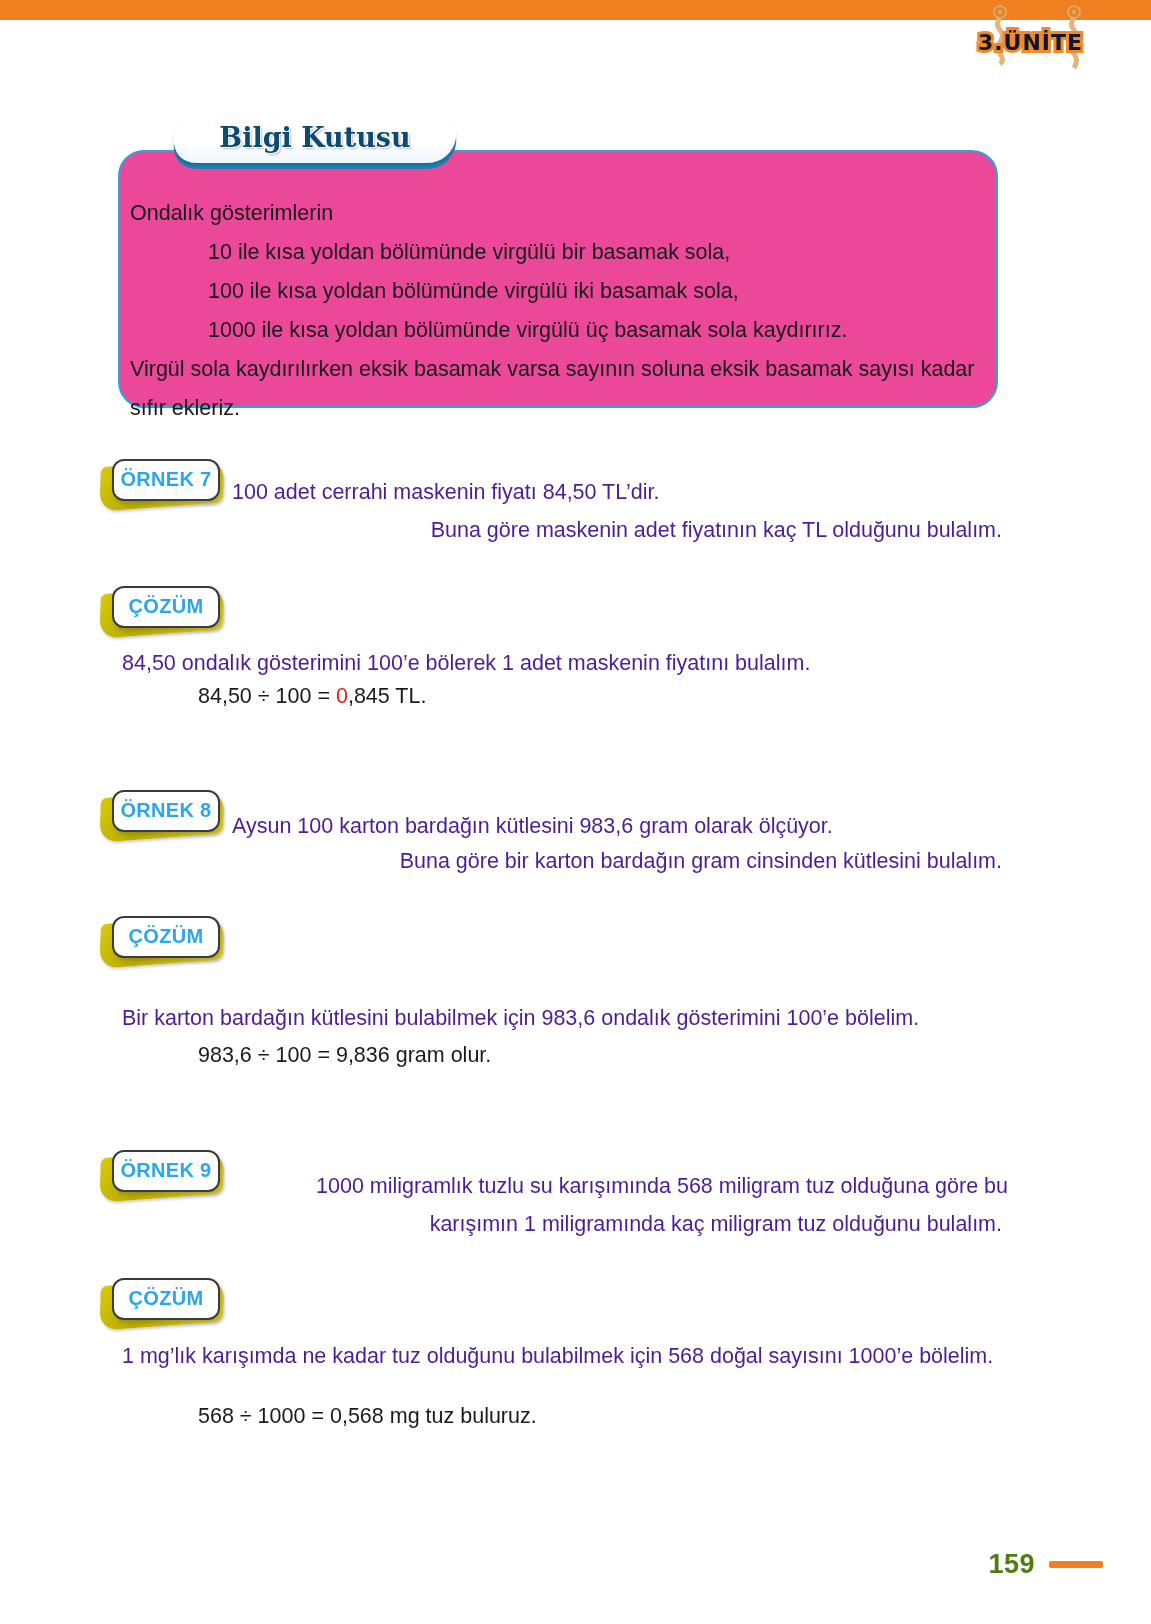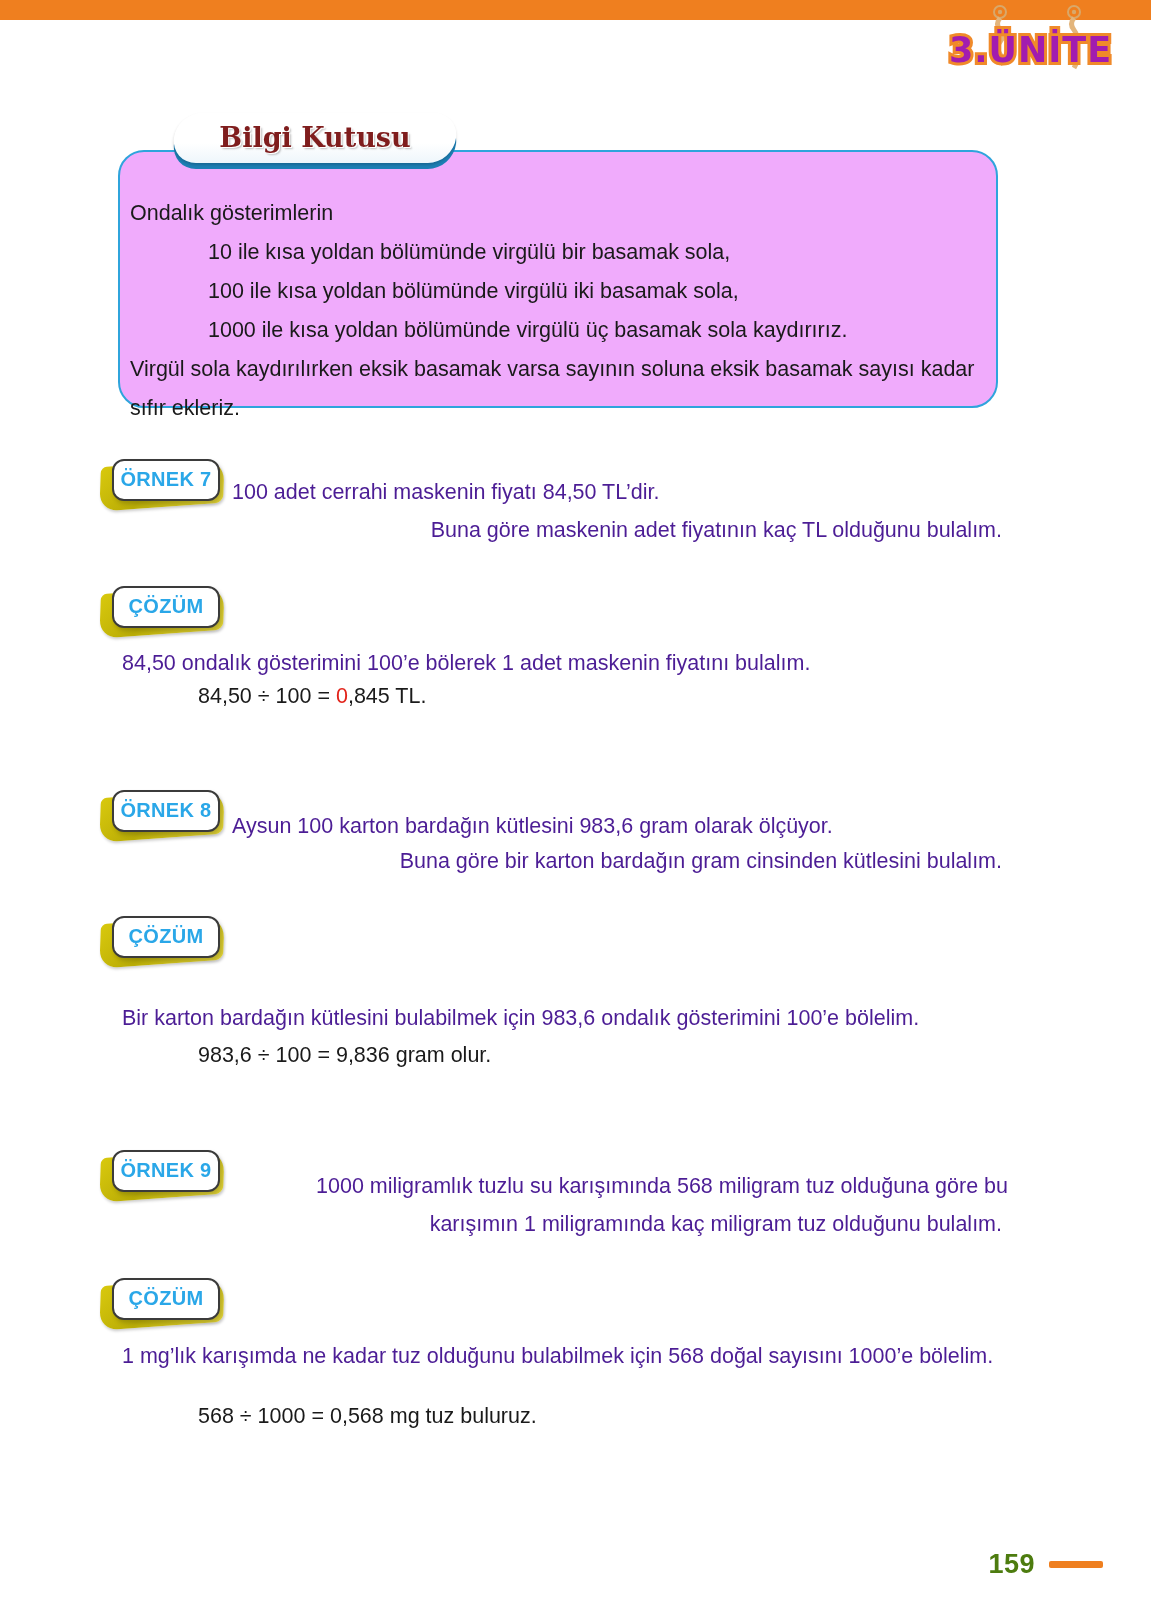--- a/index.html
+++ b/index.html
@@ -38,38 +38,38 @@
     height: 105px;
   }
   .unit-badge .strings { position: absolute; top: 0; left: 0; width: 100%; height: 100%; }
   .unit-text {
     position: absolute;
     top: 30px; left: 0;
     width: 185px;
     text-align: center;
     font-family: "DejaVu Sans", sans-serif;
     font-weight: bold;
-    font-size: 35px;
+    font-size: 22px;
     letter-spacing: 1px;
-    color: #a21caf;
+    color: #0f172a;
     -webkit-text-stroke: 6px #f08a2a;
     paint-order: stroke fill;
     text-shadow:
        2px 0 0 #f08a2a, -2px 0 0 #f08a2a,
        0 2px 0 #f08a2a, 0 -2px 0 #f08a2a;
   }
 
   
   .info-box {
     position: absolute;
     top: 150px;
     left: 118px;
     width: 880px;
     height: 258px;
-    background: #f0abfc;
+    background: #ec4899;
     border: 2px solid #2fa4dc;
     border-radius: 26px;
   }
   .info-tab {
     position: absolute;
     top: 113px;
     left: 168px;
     width: 292px;
     height: 56px;
     z-index: 4;
@@ -93,21 +93,21 @@
   }
   .info-tab-label {
     position: absolute;
     top: 0; left: 6px;
     width: 282px; height: 50px;
     line-height: 50px;
     text-align: center;
     font-family: "DejaVu Serif", serif;
     font-weight: bold;
     font-size: 27px;
-    color: #7f1d1d;
+    color: #0c4a6e;
     text-shadow: 1px 1px 0 #ffffff, 2px 2px 2px rgba(0,0,0,0.25);
   }
 
   .info-text {
     position: absolute;
     top: 42px;
     left: 10px;
     width: 862px;
     font-size: 21.5px;
     line-height: 39px;

